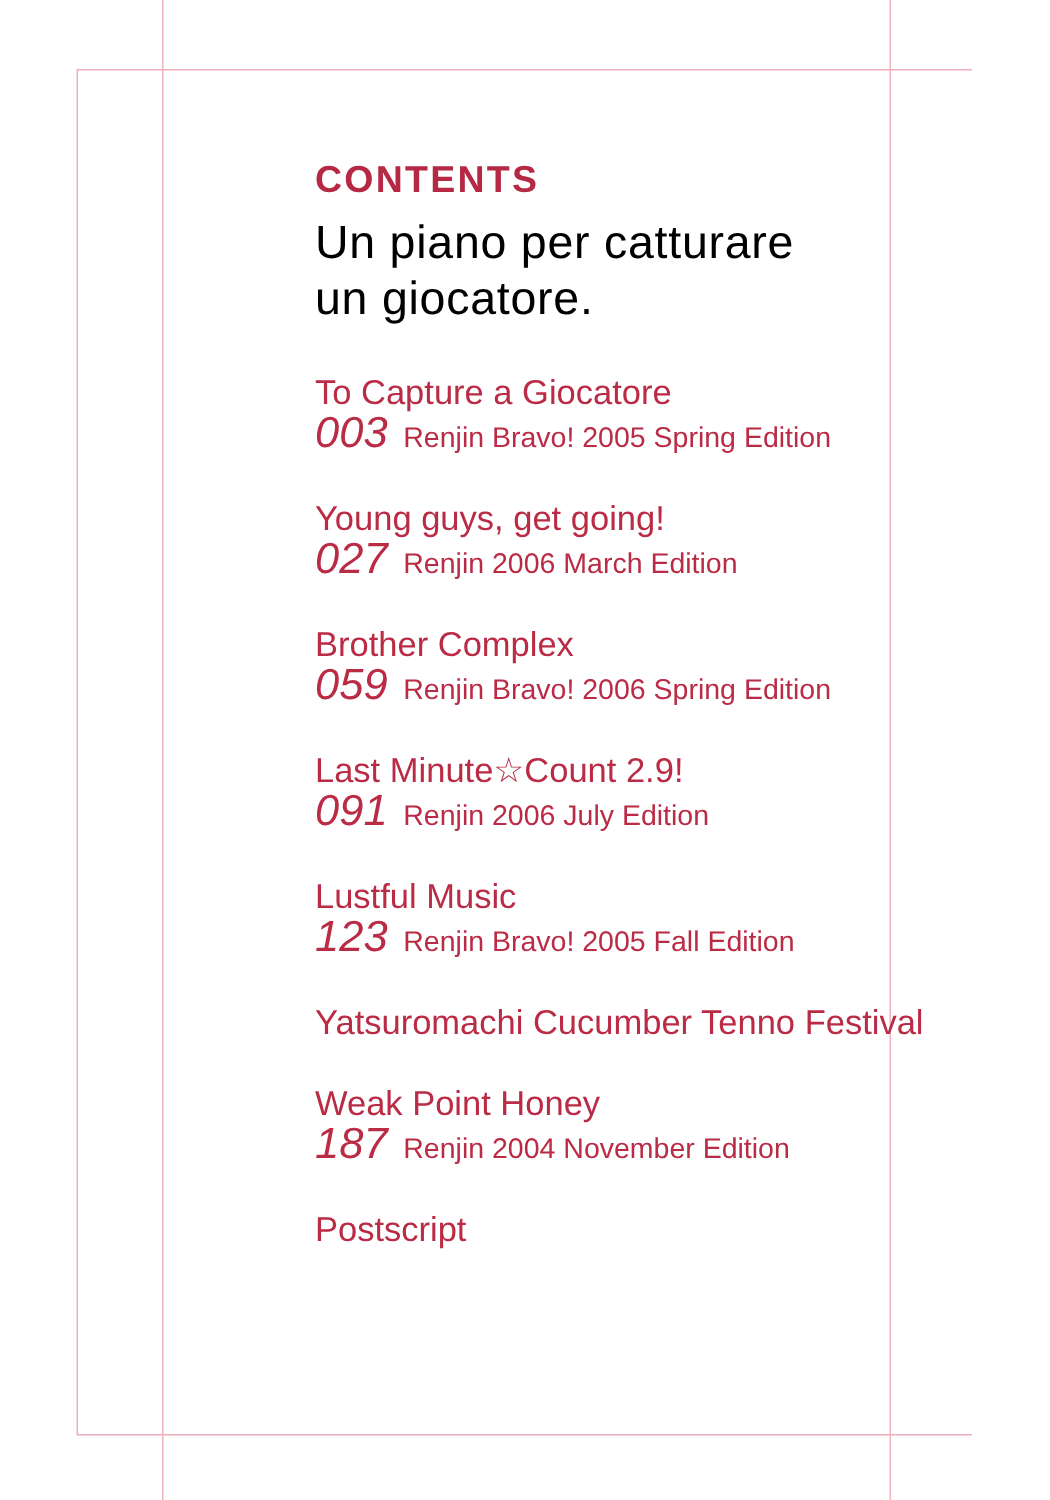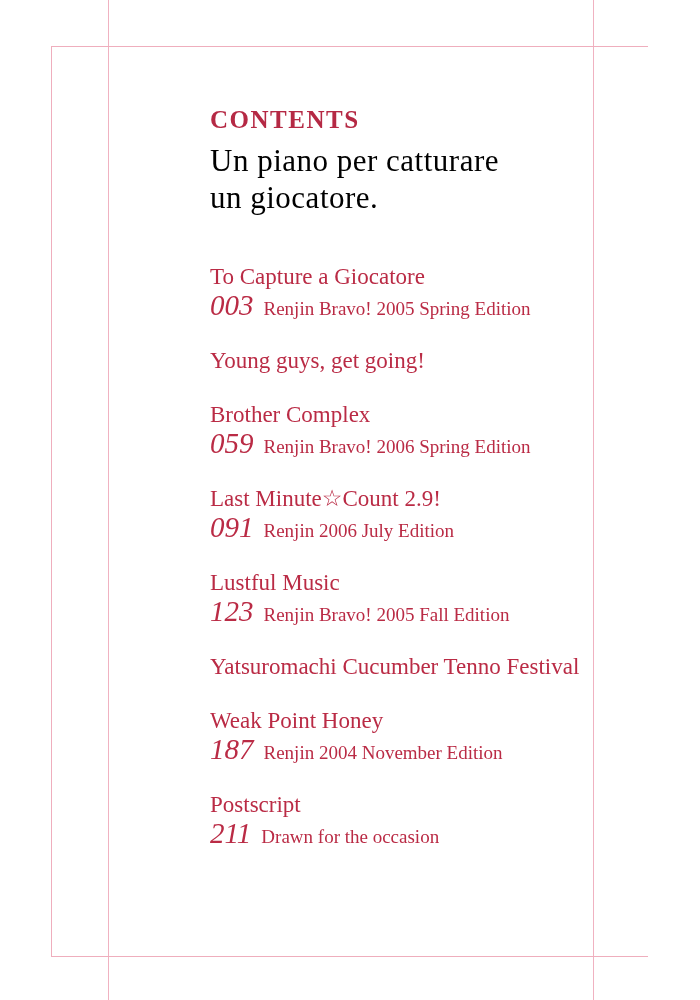--- a/index.html
+++ b/index.html
@@ -6,21 +6,21 @@
     margin: 0;
     padding: 0;
     background: #ffffff;
   }
   .page {
     position: relative;
     width: 648px;
     height: 1000px;
     background: #ffffff;
     overflow: hidden;
-    font-family: Liberation Serif, serif;
+    font-family: Liberation Sans, sans-serif;
   }
   
   .vline {
     position: absolute;
     top: 0;
     bottom: 0;
     width: 1px;
     background: #f0b2c1;
   }
   .vline-left  { left: 108px; }
@@ -49,21 +49,21 @@
     color: #b52944;
   }
   .subtitle {
     margin-top: 8px;
     font-size: 31px;
     line-height: 37px;
     color: #000000;
     letter-spacing: 0.5px;
   }
   .entries {
-    margin-top: 48px;
+    margin-top: 31px;
   }
   .entry {
     margin-bottom: 28px;
   }
   .entry-title {
     font-size: 23px;
     line-height: 26px;
     color: #ba2b45;
   }
   .entry-meta {
@@ -99,20 +99,24 @@
   <div class="entry">
     <div class="entry-title">To Capture a Giocatore</div>
     <div class="entry-meta">
       <span class="entry-page">003</span>
       <span class="entry-note">Renjin Bravo! 2005 Spring Edition</span>
     </div>
   </div>
 
   <div class="entry">
     <div class="entry-title">Young guys, get going!</div>
+    <div class="entry-meta">
+      <span class="entry-page">027</span>
+      <span class="entry-note">Renjin 2006 March Edition</span>
+    </div>
   </div>
 
   <div class="entry">
     <div class="entry-title">Brother Complex</div>
     <div class="entry-meta">
       <span class="entry-page">059</span>
       <span class="entry-note">Renjin Bravo! 2006 Spring Edition</span>
     </div>
   </div>
 
@@ -139,20 +143,16 @@
   <div class="entry">
     <div class="entry-title">Weak Point Honey</div>
     <div class="entry-meta">
       <span class="entry-page">187</span>
       <span class="entry-note">Renjin 2004 November Edition</span>
     </div>
   </div>
 
   <div class="entry">
     <div class="entry-title">Postscript</div>
-    <div class="entry-meta">
-      <span class="entry-page">211</span>
-      <span class="entry-note">Drawn for the occasion</span>
-    </div>
   </div>
 </div>
   </div>
 </div>
 
 </body></html>

